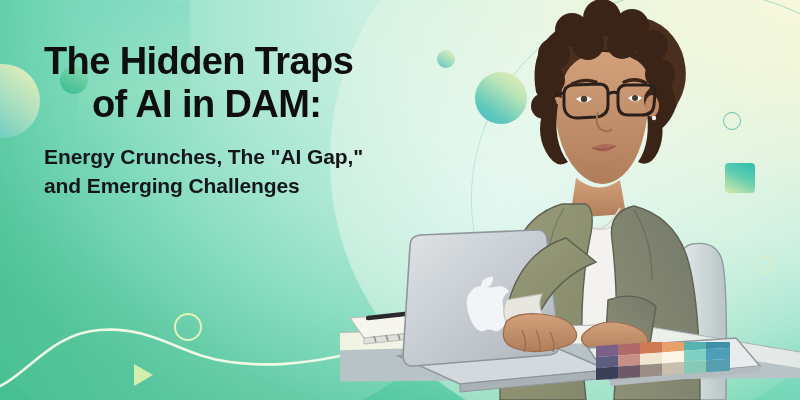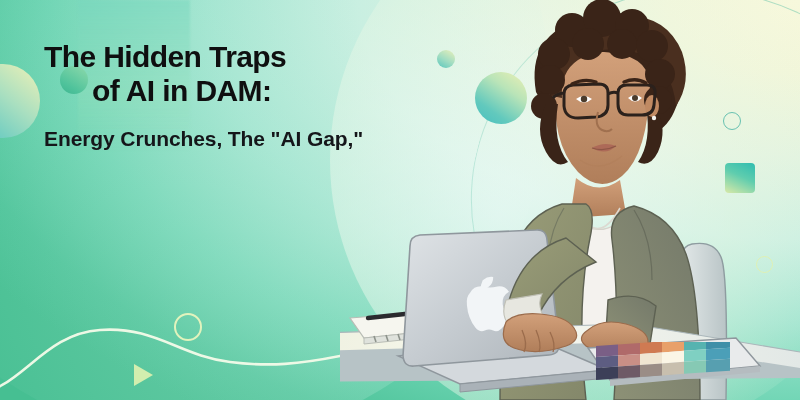--- a/index.html
+++ b/index.html
@@ -81,21 +81,21 @@
   }
 
   
   .wave{position:absolute;left:-20px;top:290px;width:360px;height:110px;}
 
   
   #copy{position:absolute;left:44px;top:40px;width:420px;}
   .headline{
     margin:0;
     color:#0f0f10;
-    font-size:30px;
+    font-size:38px;
     line-height:1.12;
     font-weight:700;
     letter-spacing:-.6px;
   }
   .headline .l2{display:block;margin-left:48px;}
   .subhead{
     margin:18px 0 0 0;
     color:#15161a;
     font-size:21px;
     line-height:1.36;
@@ -133,20 +133,21 @@
     <path d="M-10 104 C 40 104, 60 44, 120 40 C 175 36, 200 66, 250 72 C 290 77, 320 74, 360 66" fill="none" stroke="#f4fbe9" stroke-width="2.6" stroke-linecap="round" opacity=".95"></path>
   </svg>
 
   <div id="copy">
     <h1 class="headline">
       <span class="l1">The Hidden Traps</span>
       <span class="l2">of AI in DAM:</span>
     </h1>
     <p class="subhead">
       <span class="s1">Energy Crunches, The "AI Gap,"</span>
+      <span class="s2">and Emerging Challenges</span>
     </p>
   </div>
 
   <div id="art">
     <svg width="460" height="400" viewBox="0 0 460 400">
       <defs>
         <linearGradient id="gBlazer" x1="0" y1="0" x2="1" y2="1">
           <stop offset="0" stop-color="#9a9d78"></stop>
           <stop offset="55" stop-color="#83876a"></stop>
           <stop offset="1" stop-color="#6f7460"></stop>

